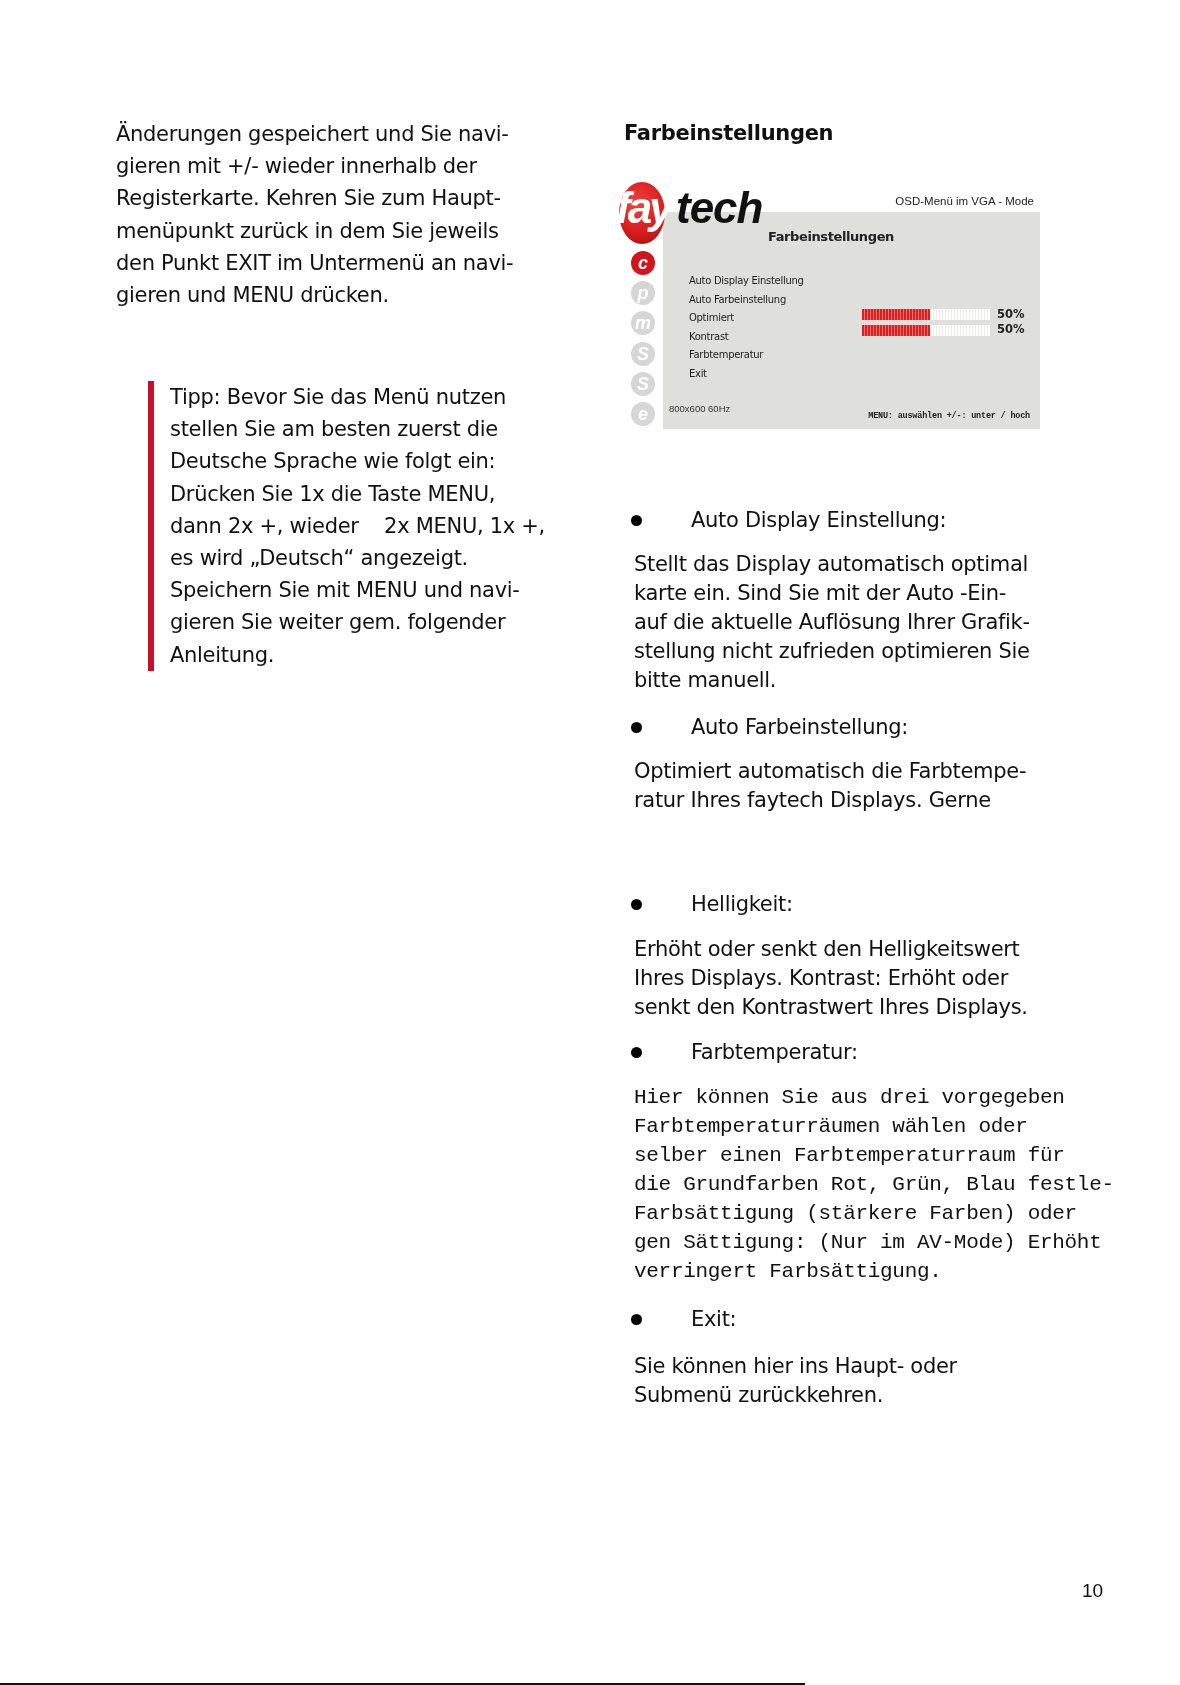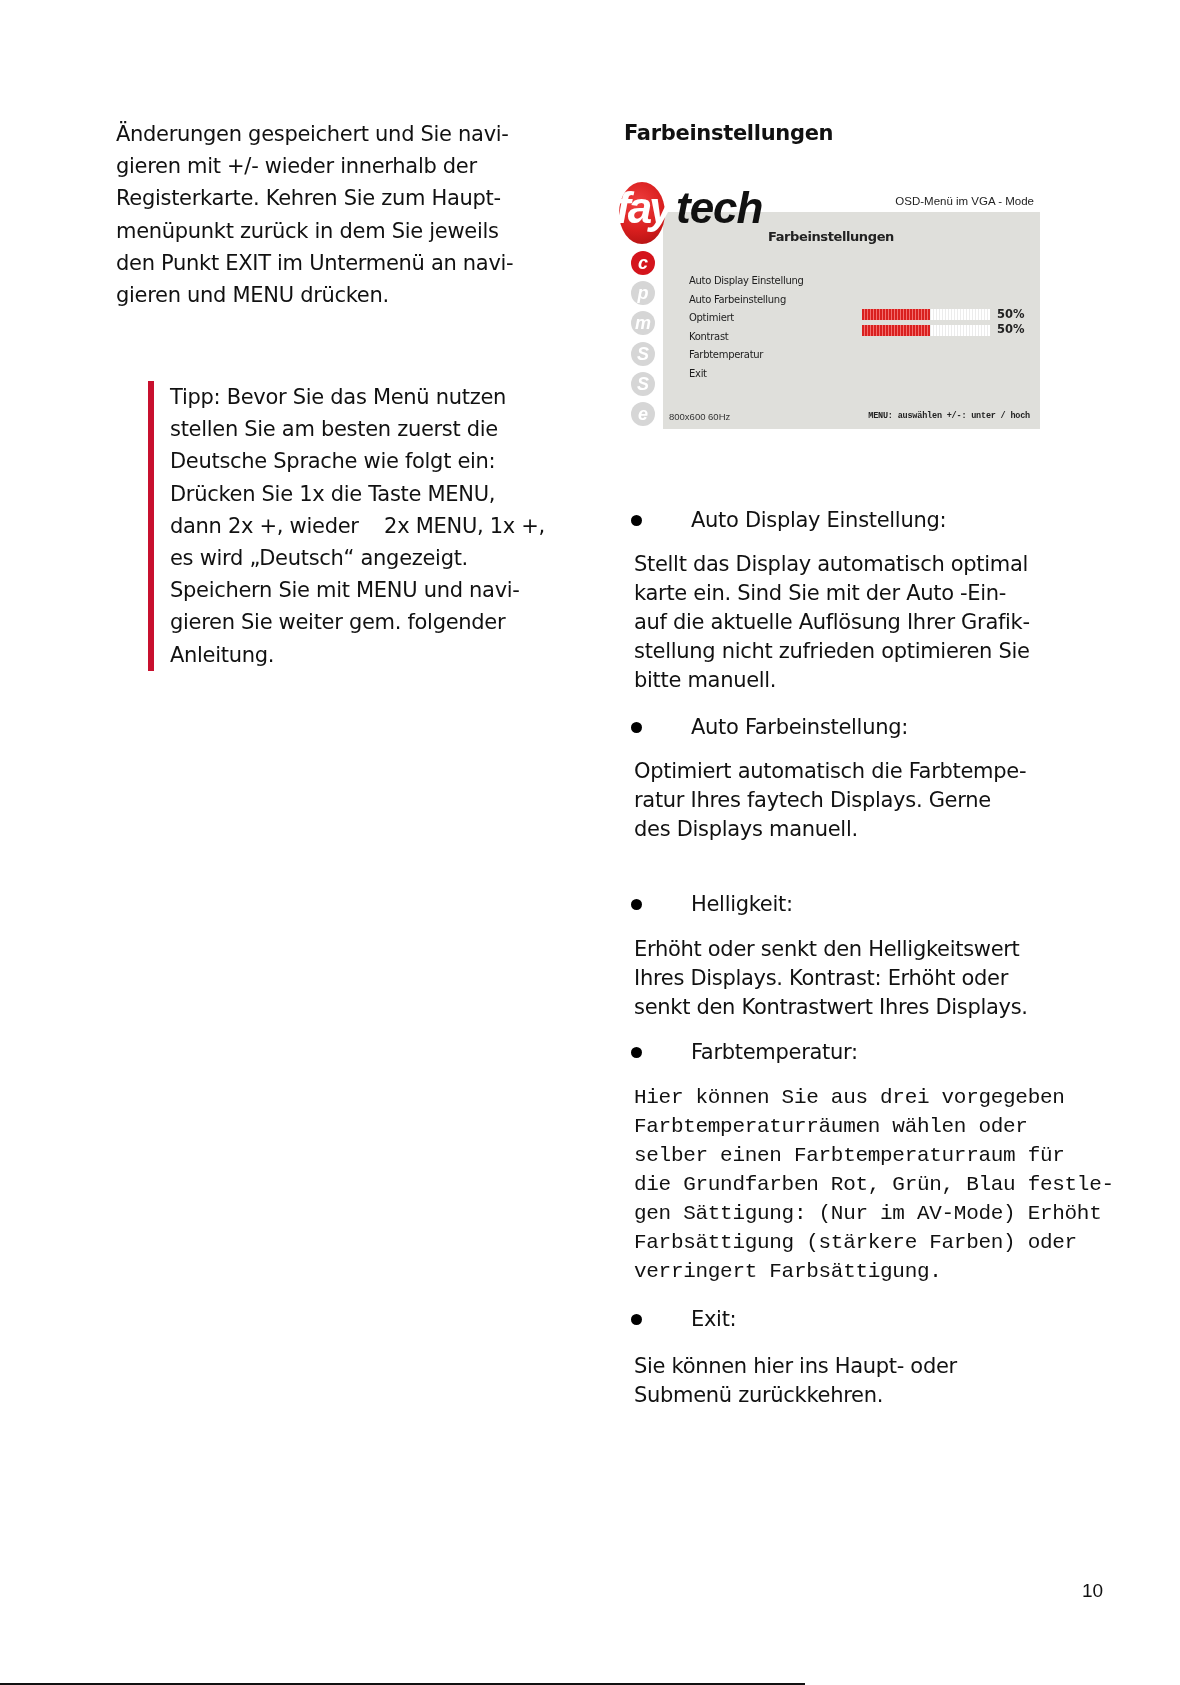--- a/index.html
+++ b/index.html
@@ -77,21 +77,21 @@
       background: repeating-linear-gradient(90deg, #ffffff 0 2px, #ececec 2px 3px);
     }
     .osd-bar .fill {
       position: absolute; left: 0; top: 0; bottom: 0;
       background: repeating-linear-gradient(90deg, #d9201f 0 2px, #f26e6e 2px 3px);
     }
     .osd-pct {
       position: absolute; left: 334px; font-size: 11.5px; font-weight: bold; color: #222;
     }
     .osd-res {
-      position: absolute; left: 6px; bottom: 7px; font-size: 9.5px; color: #333;
+      position: absolute; left: 6px; bottom: 15px; font-size: 9.5px; color: #333;
       font-family: "Liberation Sans", sans-serif;
     }
     .osd-help {
       position: absolute; right: 10px; bottom: 8px; font-size: 8.5px; font-weight: bold;
       color: #222; letter-spacing: -0.2px; font-family: Liberation Mono, monospace;
     }
     .osd-icon {
       position: absolute; left: 15px; width: 24px; height: 24px; border-radius: 50%;
       background: #d6d6d6; color: #ffffff; font-weight: bold; font-style: italic;
       font-size: 18px; line-height: 24px; text-align: center;
@@ -198,21 +198,20 @@
     <span class="line">bitte manuell.</span>
   </div>
 
   <div class="bullet" style="top:712px;">
     <span class="dot"></span>
     <span class="label">Auto Farbeinstellung:</span>
   </div>
   <div class="body-para" style="top:757px;">
     <span class="line">Optimiert automatisch die Farbtempe-</span>
     <span class="line">ratur Ihres faytech Displays. Gerne</span>
-    <span class="line">des Displays manuell.</span>
   </div>
 
   <div class="bullet" style="top:889px;">
     <span class="dot"></span>
     <span class="label">Helligkeit:</span>
   </div>
   <div class="body-para" style="top:935px;">
     <span class="line">Erhöht oder senkt den Helligkeitswert</span>
     <span class="line">Ihres Displays. Kontrast: Erhöht oder</span>
     <span class="line">senkt den Kontrastwert Ihres Displays.</span>
@@ -220,22 +219,22 @@
 
   <div class="bullet" style="top:1037px;">
     <span class="dot"></span>
     <span class="label">Farbtemperatur:</span>
   </div>
   <div class="body-para" style="top:1083px;font-family:Liberation Mono, monospace;">
     <span class="line">Hier können Sie aus drei vorgegeben</span>
     <span class="line">Farbtemperaturräumen wählen oder</span>
     <span class="line">selber einen Farbtemperaturraum für</span>
     <span class="line">die Grundfarben Rot, Grün, Blau festle-</span>
+    <span class="line">Farbsättigung (stärkere Farben) oder</span>
     <span class="line">gen Sättigung: (Nur im AV-Mode) Erhöht</span>
-    <span class="line">Farbsättigung (stärkere Farben) oder</span>
     <span class="line">verringert Farbsättigung.</span>
   </div>
 
   <div class="bullet" style="top:1304px;">
     <span class="dot"></span>
     <span class="label">Exit:</span>
   </div>
   <div class="body-para" style="top:1352px;">
     <span class="line">Sie können hier ins Haupt- oder</span>
     <span class="line">Submenü zurückkehren.</span>

